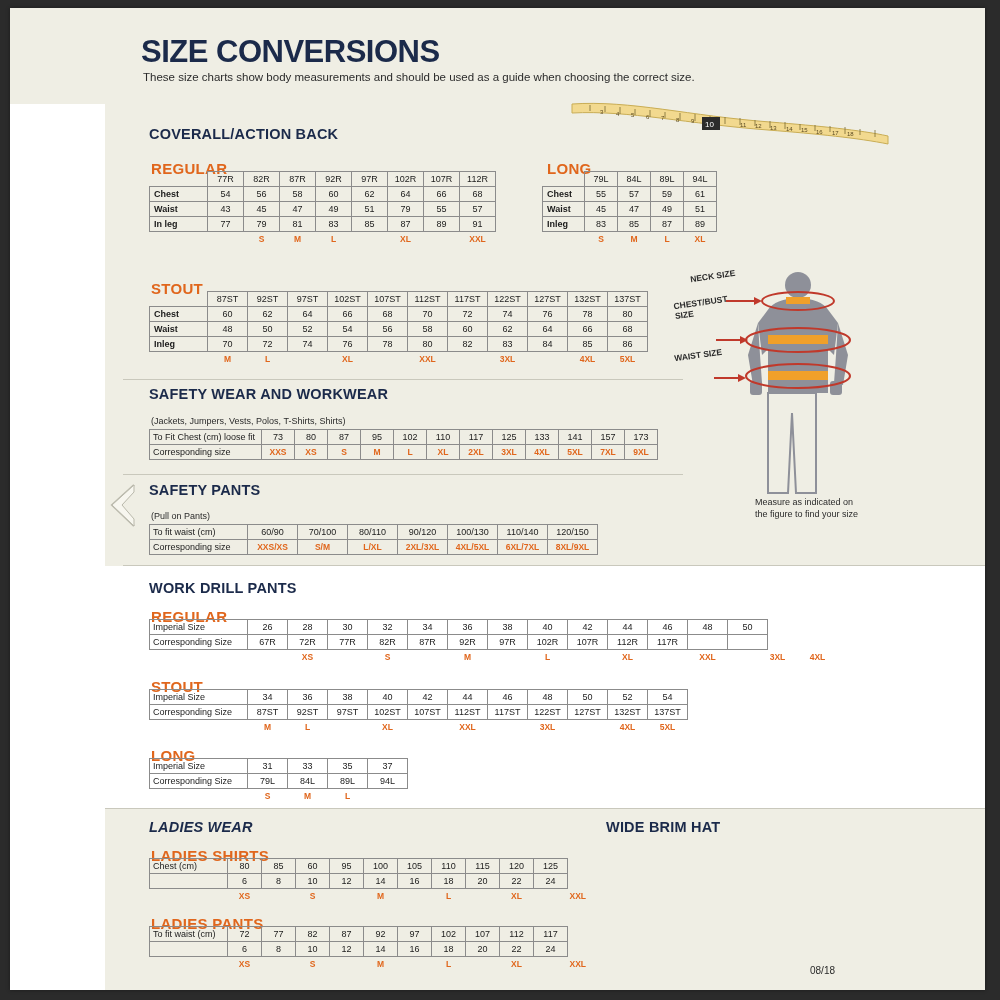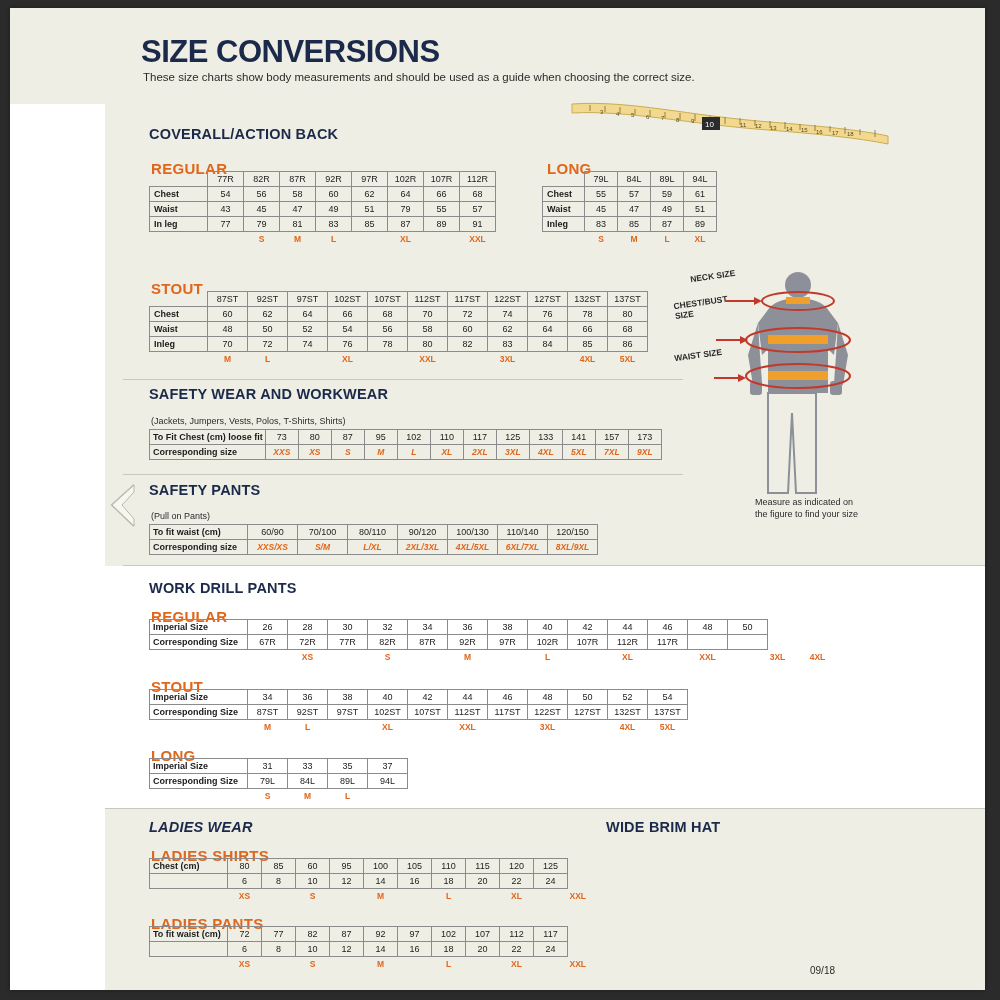--- a/index.html
+++ b/index.html
@@ -74,24 +74,23 @@
     border:none;
     color:#e0661c;
     font-weight:bold;
     font-size:8.5px;
   }
   table.grid td.sizecell-b {
     border:1px solid #8b8b8b;
     color:#e0661c;
     font-weight:bold;
     font-size:8.5px;
-    font-style:italic;
   }
   table.grid td.lbl {
-    text-align:left; padding-left:3px; font-weight:bold;
+    text-align:left; padding-left:3px; font-weight:normal;
   }
 
   
   .divider { position:absolute; height:1px; background:#c9c8bc; }
 
   
   #figure { position:absolute; left:700px; top:255px; width:170px; height:250px; }
   .fig-label {
     position:absolute; font-size:8.5px; color:#2b2b2b; font-weight:bold;
   }
@@ -687,15 +686,15 @@
     <path d="M30,73 L38,77 L30,81 Z" fill="#c0392b"></path>
     <path d="M4,115 L28,115" stroke="#c0392b" stroke-width="2"></path>
     <path d="M28,111 L36,115 L28,119 Z" fill="#c0392b"></path>
   </svg>
 
   <div class="fig-label" style="left:680px; top:263px; transform:rotate(-8deg);">NECK SIZE</div>
   <div class="fig-label" style="left:664px; top:289px; width:60px; transform:rotate(-8deg);">CHEST/BUST SIZE</div>
   <div class="fig-label" style="left:664px; top:342px; transform:rotate(-8deg);">WAIST SIZE</div>
   <div id="measure-note">Measure as indicated on the figure to find your size</div>
 
-  <div id="datecode">09/18</div>
+  <div id="datecode">08/18</div>
 
 </div>
 
 </body></html>

